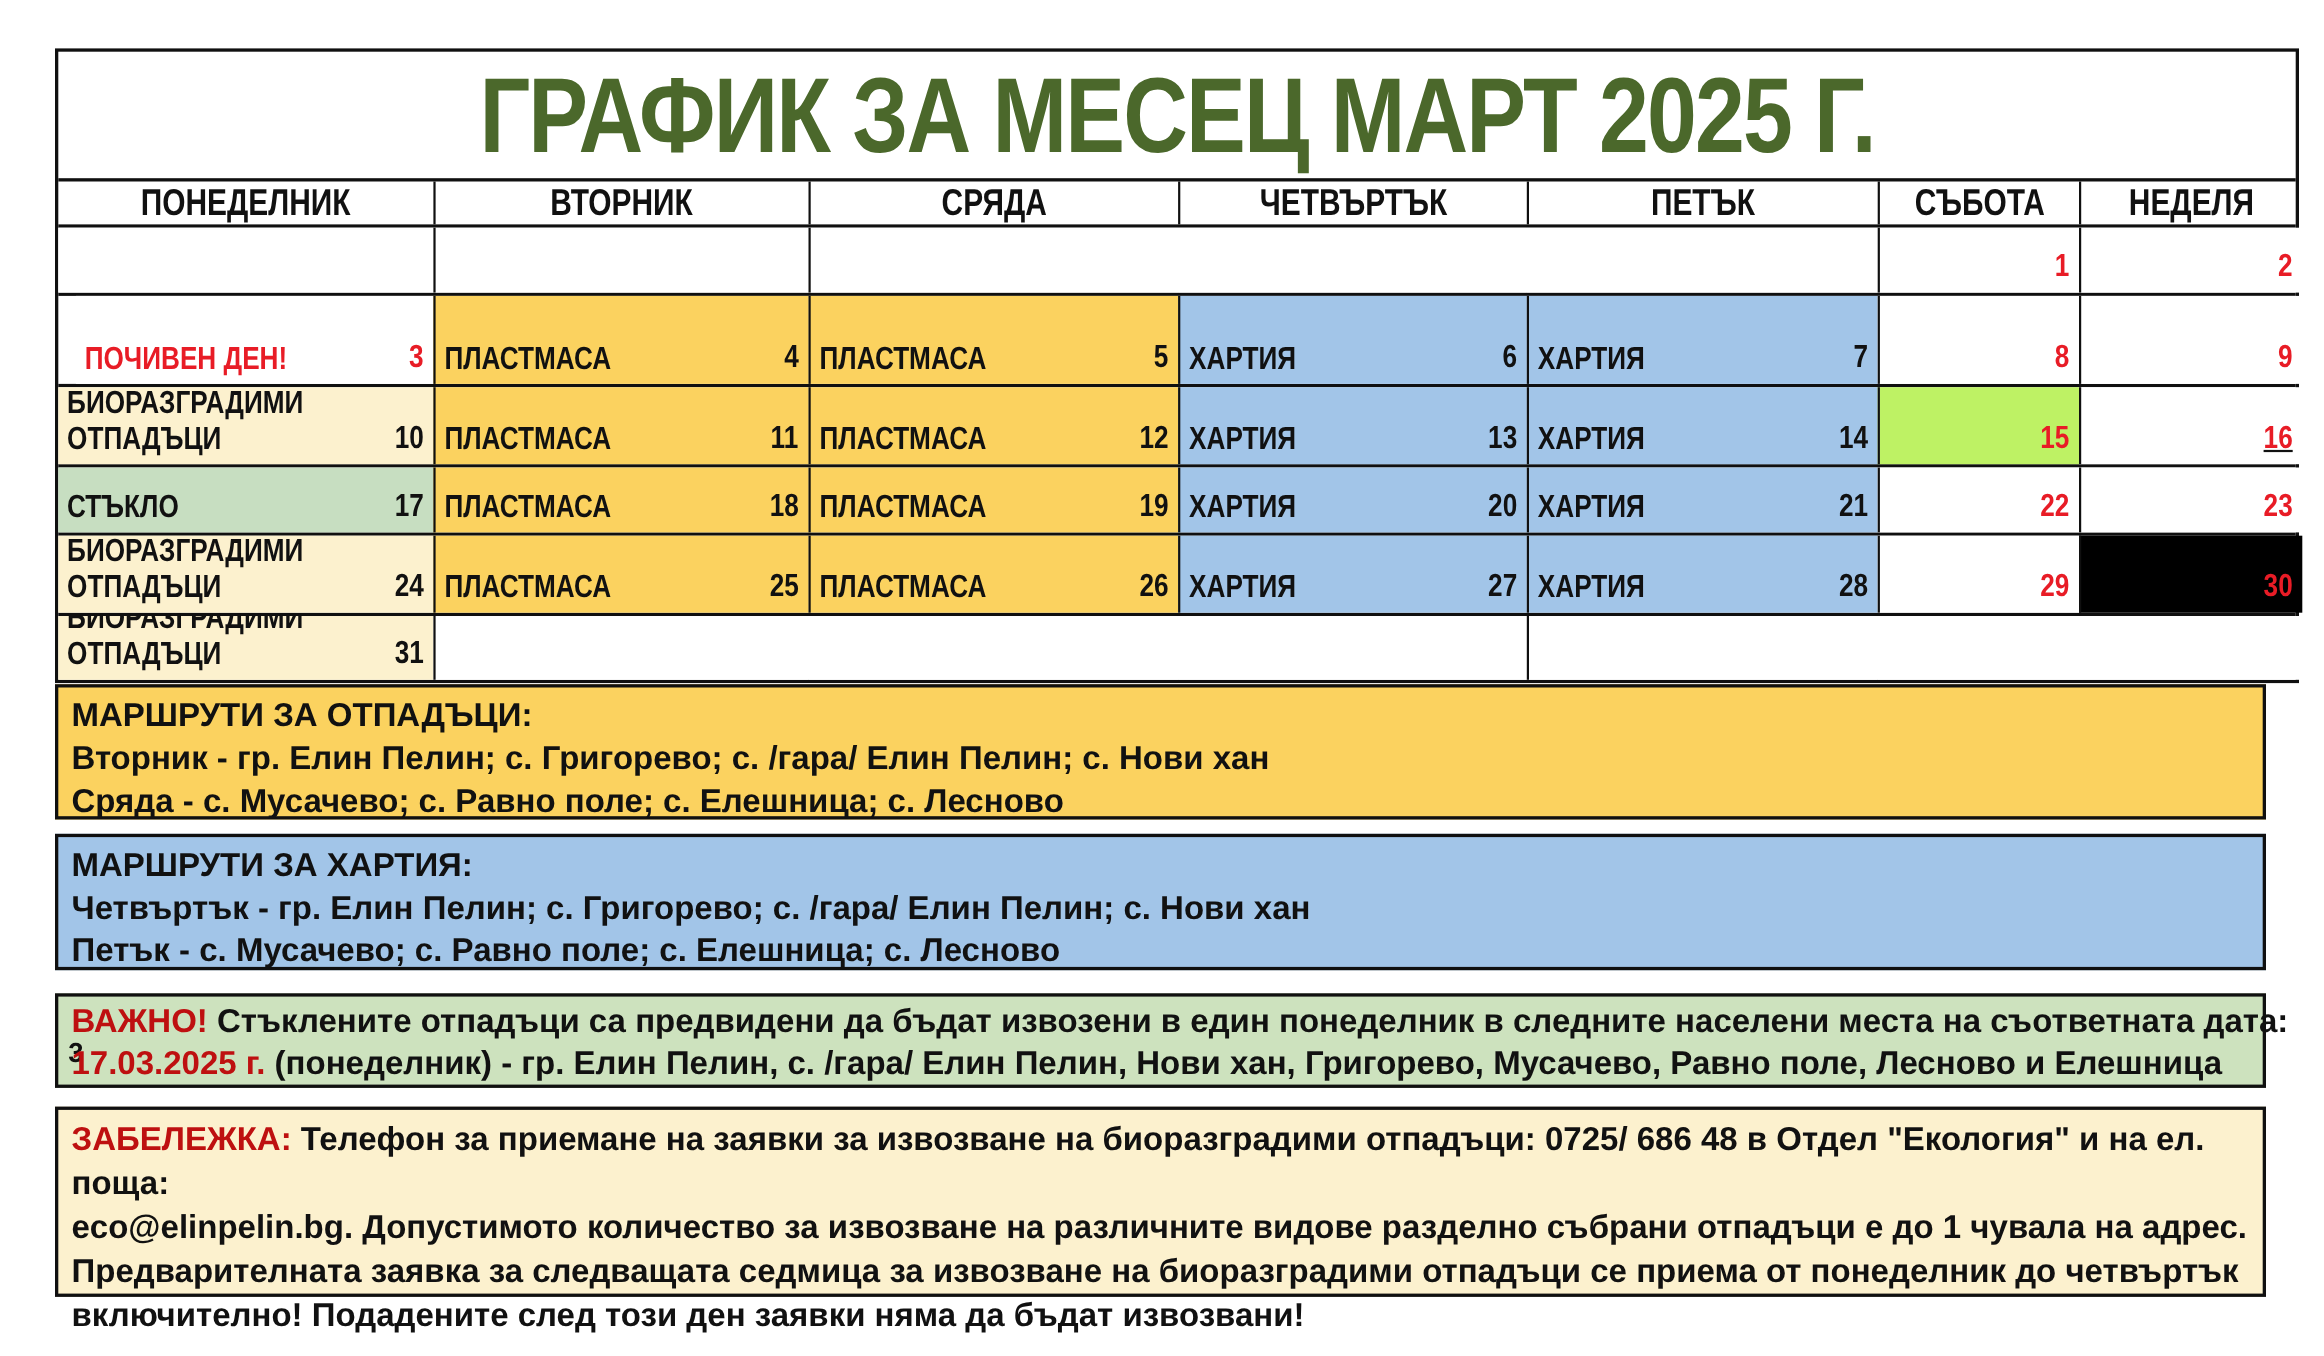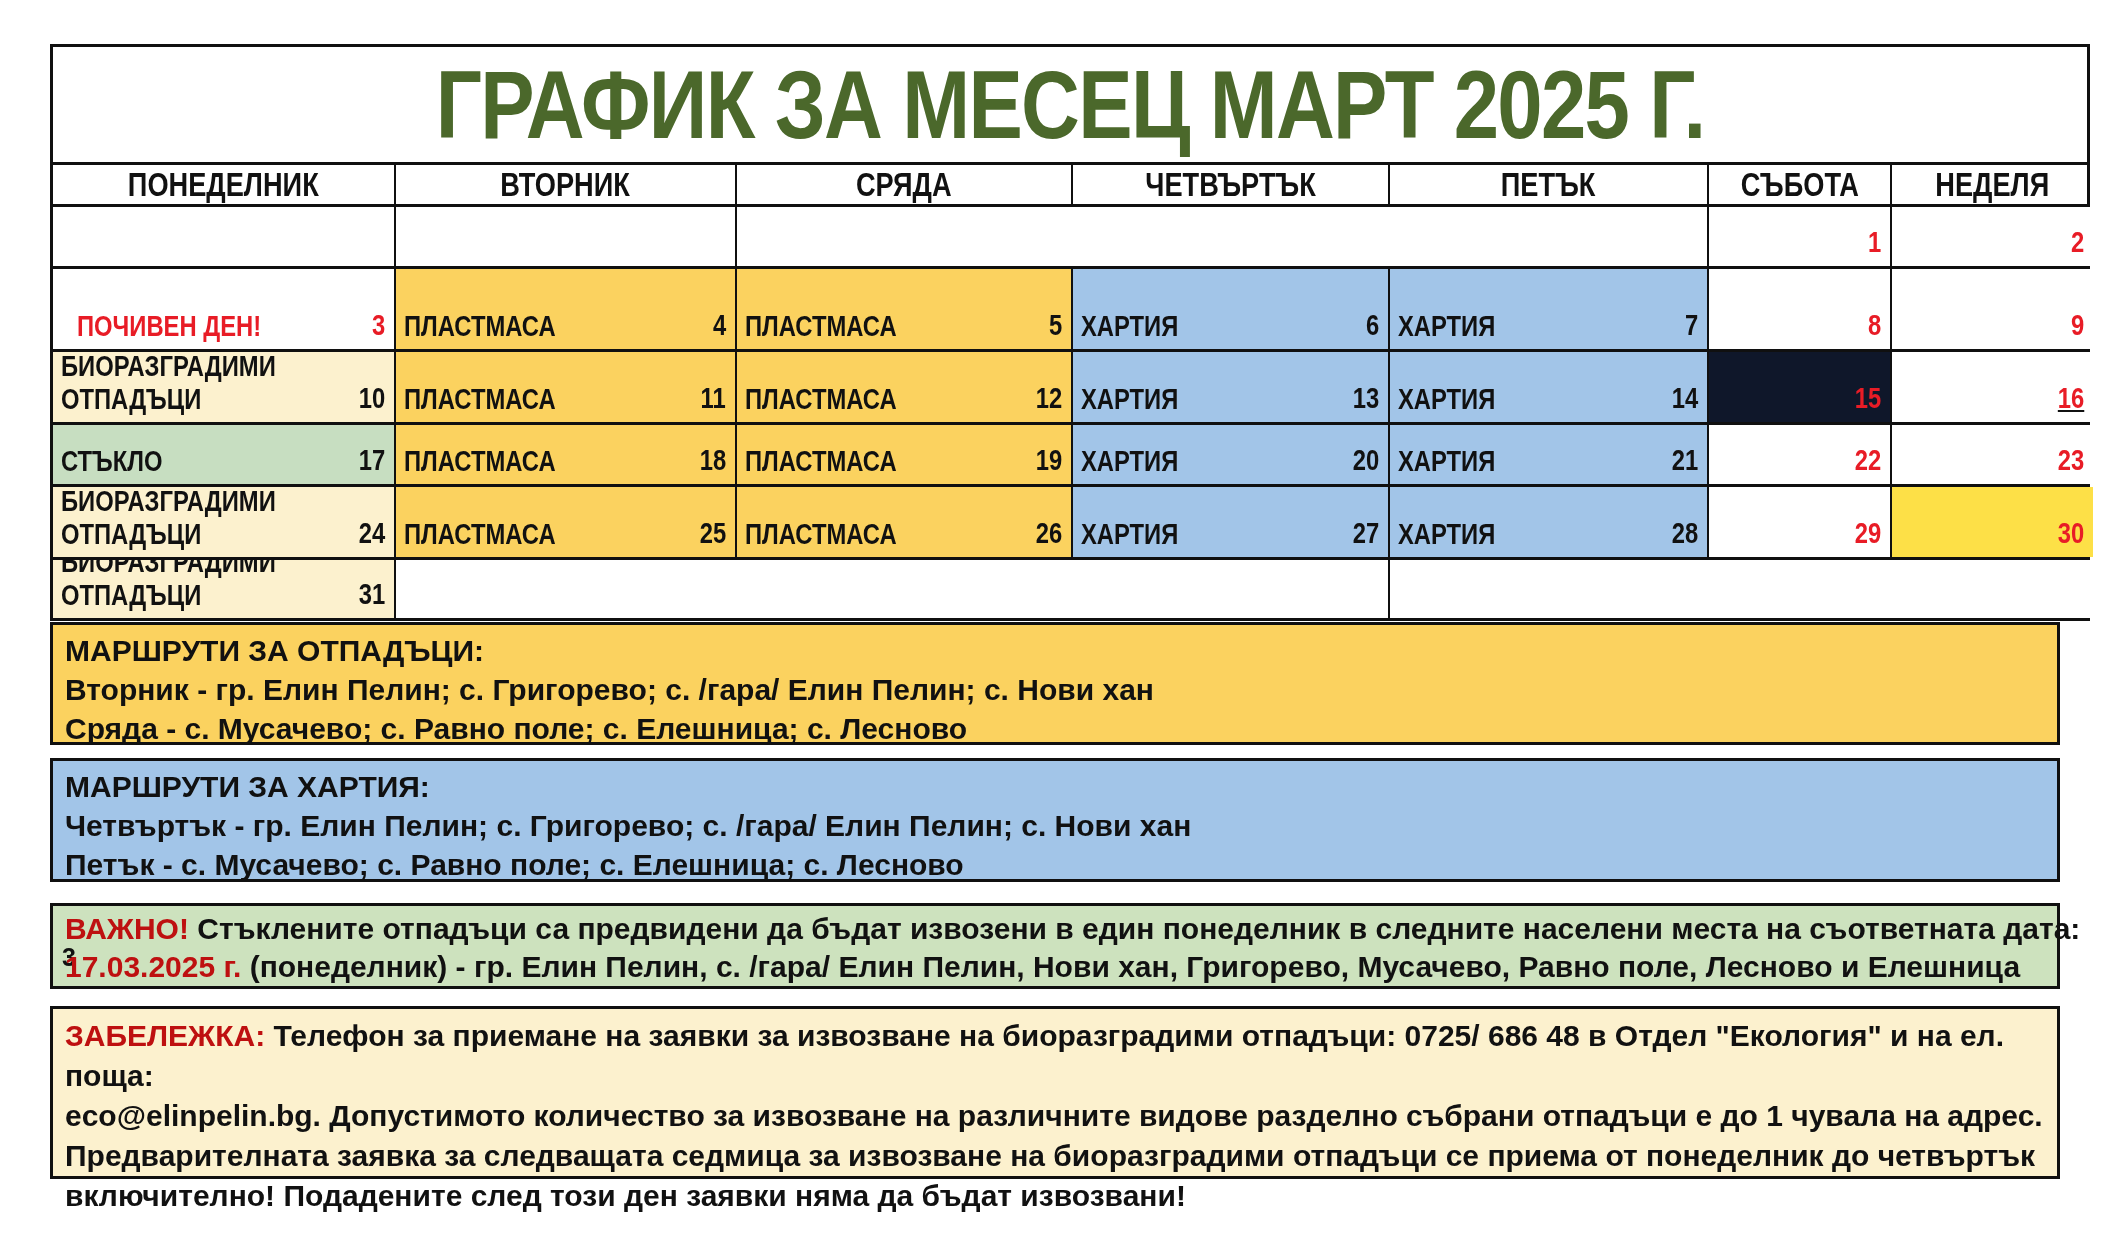--- a/index.html
+++ b/index.html
@@ -129,21 +129,21 @@
             <span class="cal-date">12</span>
           </div>
           <div class="cal-cell bl" style="background: rgb(162, 197, 232);">
             <span class="cal-label">ХАРТИЯ</span>
             <span class="cal-date">13</span>
           </div>
           <div class="cal-cell bl" style="background: rgb(162, 197, 232);">
             <span class="cal-label">ХАРТИЯ</span>
             <span class="cal-date">14</span>
           </div>
-          <div class="cal-cell bl" style="background: #0f172a;">
+          <div class="cal-cell bl" style="background: #bef264;">
             <span class="cal-date" style="color: rgb(232, 28, 38);">15</span>
           </div>
           <div class="cal-cell bl" style="background: rgb(255, 255, 255); text-decoration: underline;">
             <span class="cal-date" style="color: rgb(232, 28, 38);">16</span>
           </div>
         </div>
         <div class="cal-row" style="grid-template-columns: 341px 341px 336px 317px 319px 183px 203px; height: 62px;">
           <div class="cal-cell" style="background: rgb(199, 222, 193);">
             <span class="cal-label">СТЪКЛО</span>
             <span class="cal-date">17</span>
@@ -188,21 +188,21 @@
             <span class="cal-label">ХАРТИЯ</span>
             <span class="cal-date">27</span>
           </div>
           <div class="cal-cell bl" style="background: rgb(162, 197, 232);">
             <span class="cal-label">ХАРТИЯ</span>
             <span class="cal-date">28</span>
           </div>
           <div class="cal-cell bl" style="background: rgb(255, 255, 255);">
             <span class="cal-date" style="color: rgb(232, 28, 38);">29</span>
           </div>
-          <div class="cal-cell bl" style="background: #fde047; padding-left: 28px;">
+          <div class="cal-cell bl" style="background: #000000; padding-left: 28px;">
             <span class="cal-date" style="color: rgb(232, 28, 38);">30</span>
           </div>
         </div>
         <div class="cal-row last" style="grid-template-columns: 341px 341px 336px 317px 319px 183px 203px; height: 58px;">
           <div class="cal-cell" style="background: rgb(252, 241, 206);">
             <span class="cal-label">БИОРАЗГРАДИМИ ОТПАДЪЦИ</span>
             <span class="cal-date">31</span>
           </div>
           <div class="cal-cell bl" style="background: rgb(255, 255, 255);"></div>
           <div class="cal-cell" style="background: rgb(255, 255, 255);"></div>

